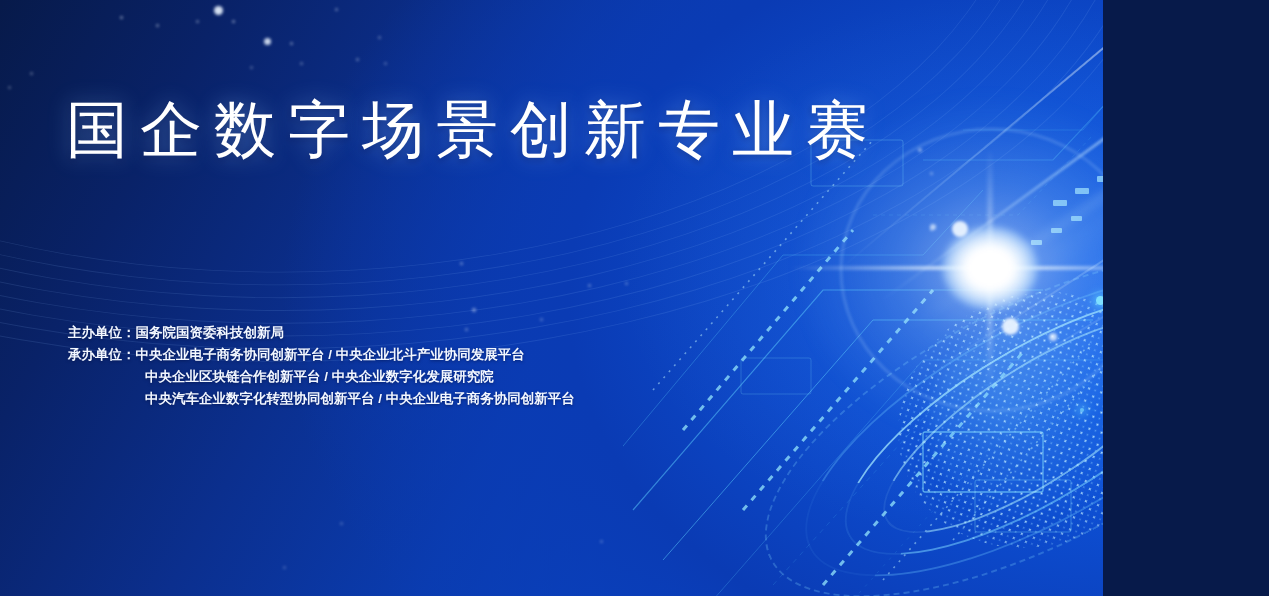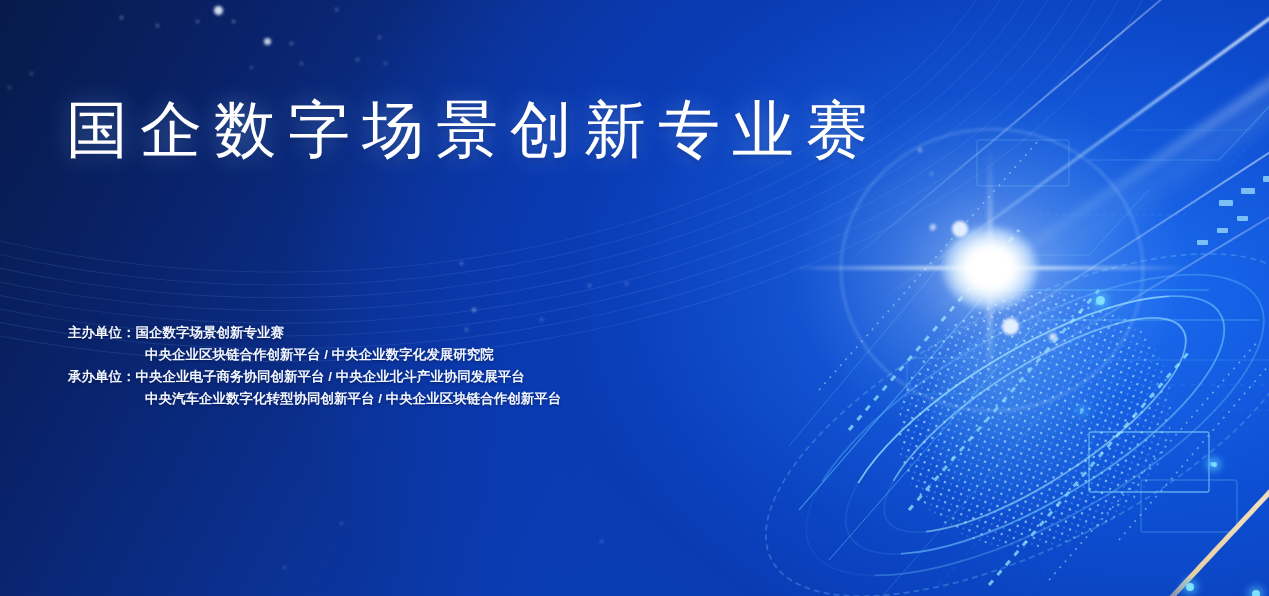--- a/index.html
+++ b/index.html
@@ -1,20 +1,20 @@
 <!DOCTYPE html>
 <html><head>
 <meta charset="utf-8">
 <style>
   html,body{margin:0;padding:0;background:#071a4a;}
   body{font-family:"Liberation Sans","DejaVu Sans",sans-serif;}
 
   .poster{
     position:relative;
-    width:1269px;height:596px;
+    width:1103px;height:596px;
     overflow:hidden;
     background:
       radial-gradient(ellipse 520px 380px at 990px 268px, rgba(255,255,255,0.10) 0%, rgba(120,190,255,0.05) 42%, rgba(0,0,0,0) 72%),
       radial-gradient(ellipse 1100px 760px at 1140px 300px, #1464ee 0%, #0d4ed2 28%, #0a3bb4 52%, rgba(8,40,150,0) 78%),
       linear-gradient(118deg, #071a4a 0%, #092268 16%, #0b2f8e 34%, #0a3cb0 52%, #0a44c2 68%, #0c50d8 82%, #0f5ae8 100%);
   }
 
   
   .layer{position:absolute;inset:0;pointer-events:none;}
 
@@ -286,20 +286,20 @@
     <div class="dot blue" style="left:1210px;top:462px;width:4px;height:4px;opacity:.8"></div>
     <div class="dot blue" style="left:1080px;top:408px;width:4px;height:4px;opacity:.7"></div>
   </div>
 
   <div class="content">
 
     <div class="title">国企数字场景创新专业赛</div>
 
 
     <div class="orgs">
-      <span class="row">主办单位：国企数字场景创新专业赛</span>
+      <span class="row">主办单位：国务院国资委科技创新局</span>
+      <span class="row">承办单位：中央企业电子商务协同创新平台 / 中央企业北斗产业协同发展平台</span>
       <span class="row indent">中央企业区块链合作创新平台 / 中央企业数字化发展研究院</span>
-      <span class="row">承办单位：中央企业电子商务协同创新平台 / 中央企业北斗产业协同发展平台</span>
-      <span class="row indent">中央汽车企业数字化转型协同创新平台 / 中央企业区块链合作创新平台</span>
+      <span class="row indent">中央汽车企业数字化转型协同创新平台 / 中央企业电子商务协同创新平台</span>
     </div>
 
   </div>
 </div>
 
 </body></html>

